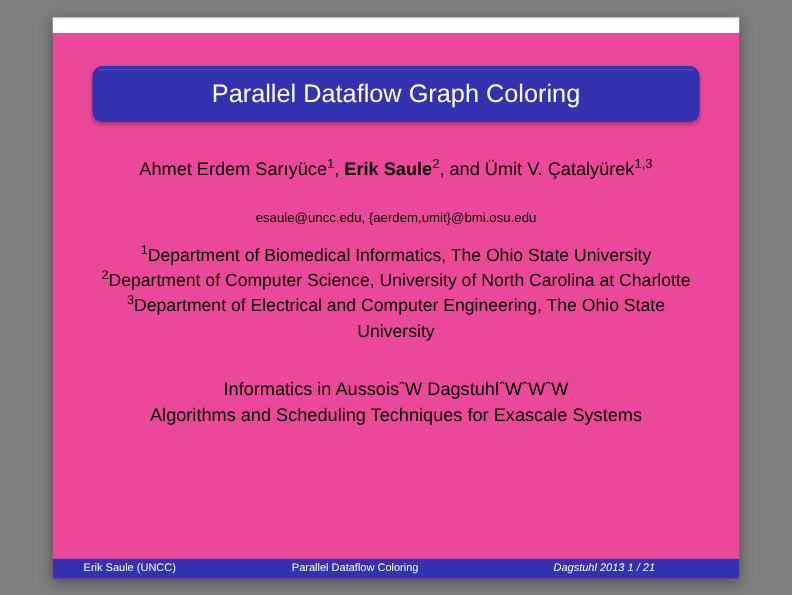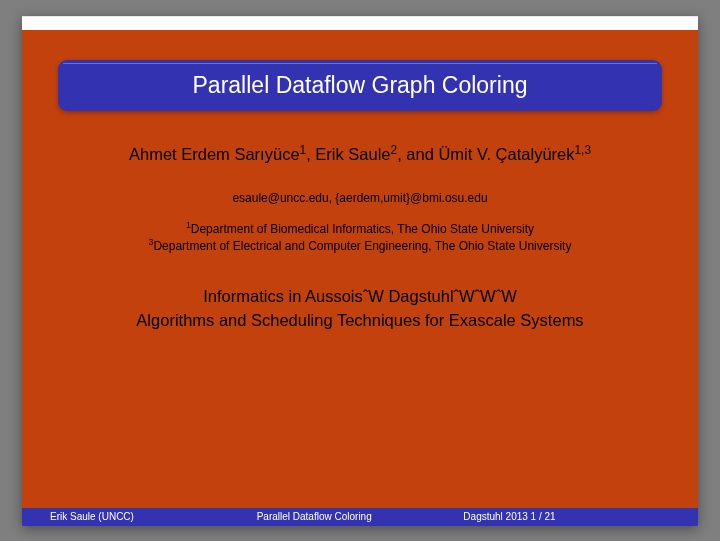--- a/index.html
+++ b/index.html
@@ -7,22 +7,22 @@
     padding: 0;
     background: #7f7f7f;
     font-family: "Helvetica Neue", Helvetica, Arial, sans-serif;
     width: 720px;
     height: 541px;
     display: flex;
     align-items: center;
     justify-content: center;
   }
   .page {
-    background: #c2410c;
-    width: 676px;
+    background: #ec4899;
+    width: 624px;
     height: 510px;
     box-shadow: 0 3px 12px rgba(0,0,0,0.4);
     position: relative;
     display: flex;
     flex-direction: column;
   }
   .content {
     flex: 1;
     padding: 30px 36px 0 36px;
     text-align: center;
@@ -48,27 +48,27 @@
   .title-text {
     color: #ffffff;
     font-size: 23px;
     font-weight: 300;
   }
   .authors {
     font-size: 16.5px;
     margin-bottom: 26px;
     line-height: 1.35;
   }
-  .authors b { font-weight: 400; }
+  .authors b { font-weight: 700; }
   .emails {
     font-size: 12px;
     margin-bottom: 16px;
   }
   .affiliations {
-    font-size: 12px;
+    font-size: 16px;
     line-height: 1.45;
     margin-bottom: 28px;
   }
   sup { font-size: 0.72em; line-height: 0; }
   .venue {
     font-size: 16.5px;
     line-height: 1.5;
   }
   .footer {
     background: #3333b2;
@@ -76,21 +76,21 @@
     height: 18px;
     display: flex;
     align-items: center;
     justify-content: space-between;
     font-size: 10px;
     padding: 0 28px;
     position: relative;
   }
   .footer-left { flex: 1; text-align: left; }
   .footer-center { flex: 1; }
-  .footer-right { flex: 1; text-align: left; }
+  .footer-right { flex: 1; text-align: center; font-style: italic; }
   .navbar {
     height: 13px;
     background: #fdfdfe;
     border-top: 1px solid #e6e6ee;
   }
 </style>
 </head>
 <body>
 
 <div class="page">
@@ -102,20 +102,21 @@
     </div>
 
     <div class="authors">
       <span>Ahmet Erdem Sarıyüce</span><sup>1</sup><span>, </span><b><span>Erik Saule</span></b><sup>2</sup><span>, and </span><span>Ümit V. Çatalyürek</span><sup>1,3</sup>
     </div>
 
     <div class="emails">esaule@uncc.edu, {aerdem,umit}@bmi.osu.edu</div>
 
     <div class="affiliations">
       <div><sup>1</sup><span>Department of Biomedical Informatics, The Ohio State University</span></div>
+      <div><sup>2</sup><span>Department of Computer Science, University of North Carolina at Charlotte</span></div>
       <div><sup>3</sup><span>Department of Electrical and Computer Engineering, The Ohio State University</span></div>
     </div>
 
     <div class="venue">
       <div>Informatics in AussoisˆW DagstuhlˆWˆWˆW</div>
       <div>Algorithms and Scheduling Techniques for Exascale Systems</div>
     </div>
 
   </div>
 

